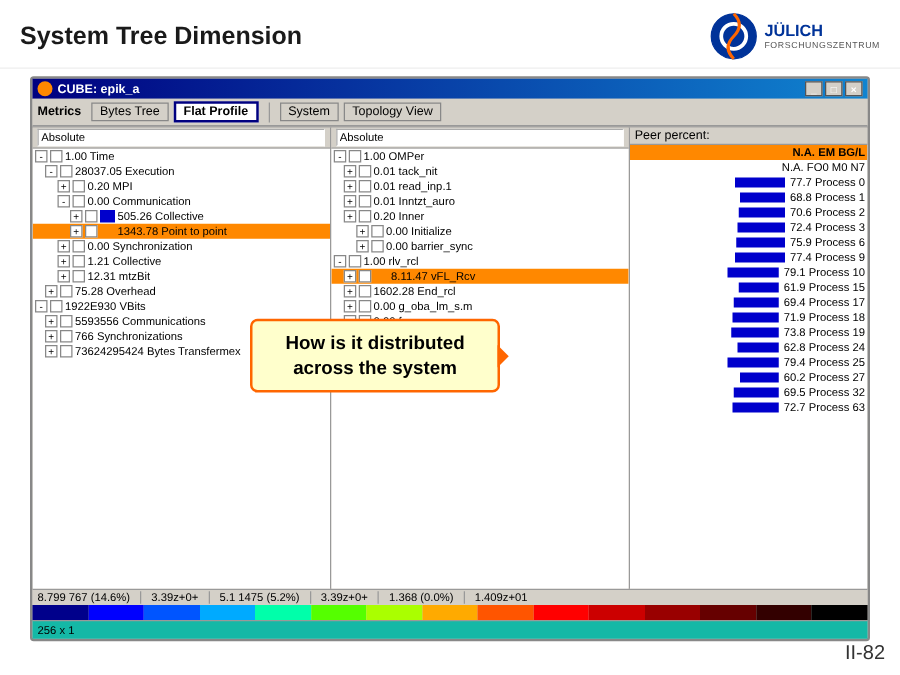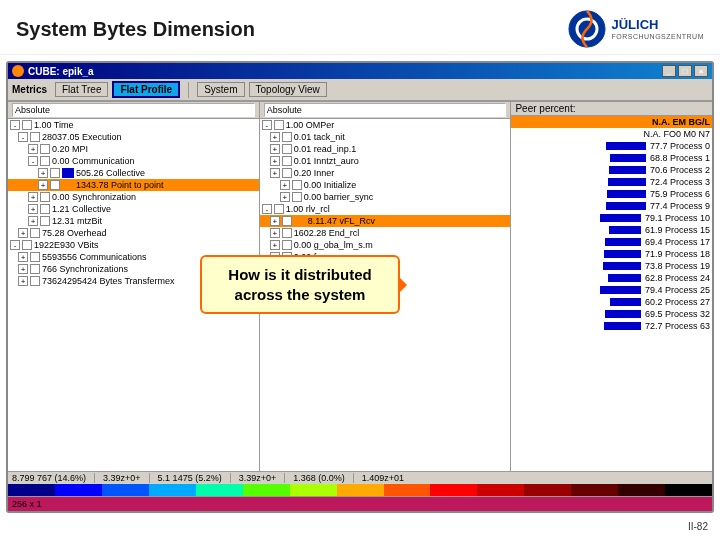--- a/index.html
+++ b/index.html
@@ -42,21 +42,21 @@
       line-height: 1.1;
     }
     .logo-subtext {
       font-size: 7px;
       color: #555;
       letter-spacing: 0.5px;
     }
 
     
     .main-area {
-      padding: 6px 6px;
+      padding: 6px 24px;
       position: relative;
     }
 
     
     .cube-window {
       border: 2px solid #888;
       background: #d4d0c8;
       border-radius: 3px;
       font-size: 10px;
     }
@@ -127,21 +127,21 @@
       margin-right: 4px;
     }
     .toolbar-btn {
       background: #d4d0c8;
       border: 1px solid #888;
       padding: 1px 6px;
       font-size: 10px;
       cursor: pointer;
     }
     .toolbar-btn.active {
-      background: #0ea5e9;
+      background: #ffffff;
       border: 2px solid #000080;
       font-weight: bold;
     }
     .toolbar-sep {
       width: 1px;
       height: 16px;
       background: #999;
       margin: 0 4px;
     }
 
@@ -245,21 +245,21 @@
       height: 12px;
       display: flex;
       align-items: stretch;
     }
     .color-segment {
       flex: 1;
     }
 
     
     .bottom-info {
-      background: #be185d;
+      background: #14b8a6;
       padding: 2px 4px;
       font-size: 9px;
       border-top: 1px solid #999;
     }
 
     
     .callout {
       position: absolute;
       background: #ffffcc;
       border: 2px solid #ff6600;
@@ -283,21 +283,21 @@
       transform: translateY(-50%);
       border: 9px solid transparent;
       border-left-color: #ff6600;
     }
 
     
     .page-num {
       position: absolute;
       bottom: 8px;
       right: 12px;
-      font-size: 10px;
+      font-size: 16px;
       color: #333;
       margin-left: 48px;
     }
 
     
     .percent-item {
       display: flex;
       align-items: center;
       padding: 1px 2px;
       font-size: 9px;
@@ -313,21 +313,21 @@
 
     .selected-row {
       background: #ff8800;
       color: #000;
     }
   </style>
 </head>
 <body>
 
 <div class="header">
-  <span class="header-title">System Bytes Dimension</span>
+  <span class="header-title">System Tree Dimension</span>
   <div class="logo-area">
     <svg class="logo-circle" viewBox="0 0 38 38">
       <circle cx="19" cy="19" r="18" fill="#003399" stroke="#003399" stroke-width="1"></circle>
       <circle cx="19" cy="19" r="10" fill="none" stroke="#fff" stroke-width="3"></circle>
       <path d="M19 1 Q28 10 19 19 Q10 28 19 37" fill="none" stroke="#ff6600" stroke-width="2.5"></path>
     </svg>
     <div>
       <div class="logo-text">JÜLICH</div>
       <div class="logo-subtext">FORSCHUNGSZENTRUM</div>
     </div>
@@ -346,21 +346,21 @@
       <div class="titlebar-controls">
         <div class="titlebar-btn">_</div>
         <div class="titlebar-btn">□</div>
         <div class="titlebar-btn">×</div>
       </div>
     </div>
 
 
     <div class="toolbar">
       <span class="toolbar-label">Metrics</span>
-      <button class="toolbar-btn">Flat Tree</button>
+      <button class="toolbar-btn">Bytes Tree</button>
       <button class="toolbar-btn active">Flat Profile</button>
       <div class="toolbar-sep"></div>
       <button class="toolbar-btn">System</button>
       <button class="toolbar-btn">Topology View</button>
     </div>
 
     <div class="panels">
 
       <div class="panel">
         <div class="panel-header">

